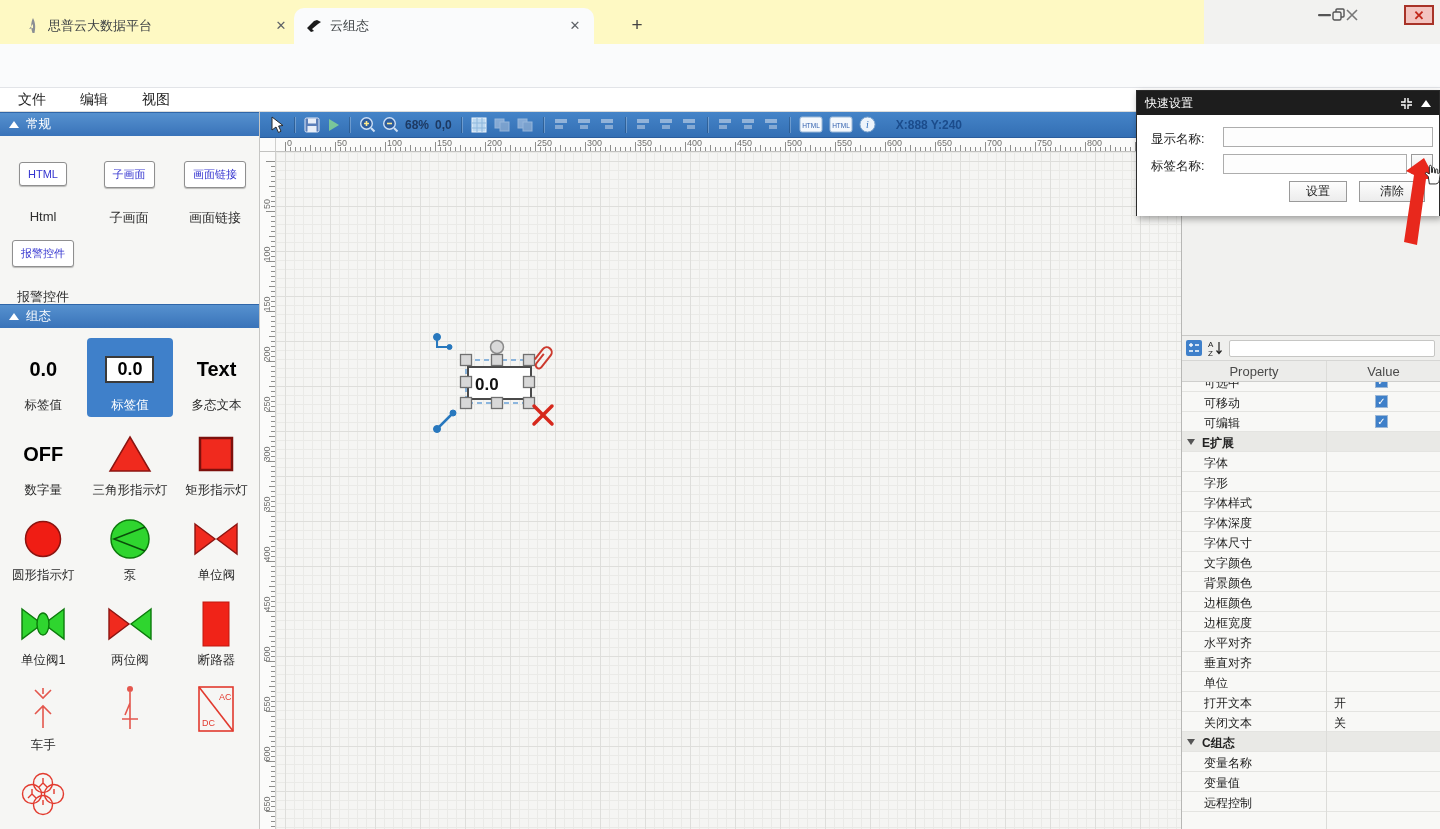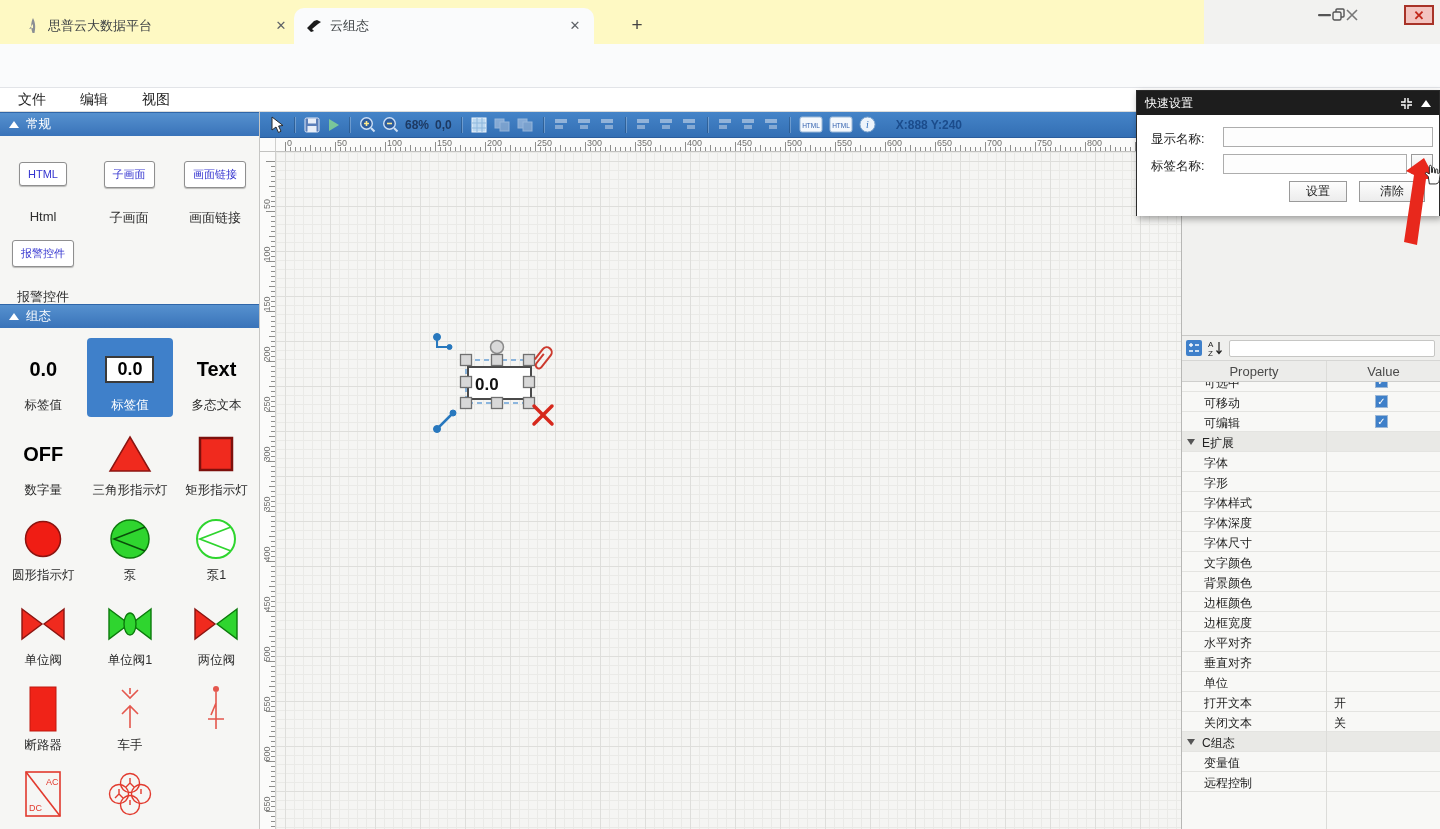--- a/index.html
+++ b/index.html
@@ -109,21 +109,21 @@
   .pgheader { position:absolute; left:0; top:249px; width:100%; height:21px; background:#ececea; border-bottom:1px solid #cfcfcd;
               font-size:13px; color:#4a4a4a; }
   .pgheader .ph { position:absolute; top:3px; }
   .pgheader .ph.p1 { left:0; width:144px; text-align:center; }
   .pgheader .ph.p2 { left:144px; width:115px; text-align:center; }
   .pgrows { position:absolute; left:0; top:270px; width:100%; height:447px; overflow:hidden; background:#f8f8f6; }
   .prow { position:relative; height:20px; border-bottom:1px solid #e4e4e1; display:flex; align-items:center; font-size:12px; color:#222; }
   .prow .pname { position:absolute; left:22px; top:3px; }
   .prow .pval { position:absolute; left:152px; top:3px; color:#222; }
   .prow.cat { background:#e9e9e6; }
-  .prow.cat .pname { left:20px; }
+  .prow.cat .pname { left:20px;font-weight:bold; }
   .cat-tri { position:absolute; left:5px; top:7px; width:0; height:0; border-left:4.5px solid transparent; border-right:4.5px solid transparent; border-top:6px solid #555; }
   .cbox { position:absolute; left:193px; top:3px; width:13px; height:13px; background:#3f80c9; border:1px solid #9db8d6;
           color:#fff; font-size:10px; line-height:12px; text-align:center; }
   .coldiv { position:absolute; left:144px; top:0; bottom:0; width:1px; background:#dcdcd9; }
 </style>
 </head>
 <body>
 
 <div class="tabstrip">
   <div class="tab inactive">
@@ -308,29 +308,20 @@
         <div class="plabel">圆形指示灯</div>
       </div>
       <div class="pitem">
         <div class="pglyph">
           <svg width="42" height="42">
             <circle cx="21" cy="21" r="19" fill="#2fd52f" stroke="#0b7a0b" stroke-width="1.5"></circle>
             <polyline points="36,9 5,21 36,33" fill="none" stroke="#0a4d0a" stroke-width="1.5"></polyline>
           </svg>
         </div>
         <div class="plabel">泵</div>
-      </div>
-      <div class="pitem">
-        <div class="pglyph">
-          <svg width="42" height="42">
-            <circle cx="21" cy="21" r="19" fill="#fff" stroke="#2fd52f" stroke-width="2"></circle>
-            <polyline points="36,9 5,21 36,33" fill="none" stroke="#2fd52f" stroke-width="1.8"></polyline>
-          </svg>
-        </div>
-        <div class="plabel">泵1</div>
       </div>
       <div class="pitem">
         <div class="pglyph">
           <svg width="48" height="34">
             <polygon points="3,2 23,17 3,32" fill="#f02a1e" stroke="#8c1410" stroke-width="1.4"></polygon>
             <polygon points="45,2 25,17 45,32" fill="#f02a1e" stroke="#8c1410" stroke-width="1.4"></polygon>
           </svg>
         </div>
         <div class="plabel">单位阀</div>
       </div>
@@ -1017,20 +1008,23 @@
       </div>
       <div class="prow">
         <span class="pname">关闭文本</span>
         <span class="pval">关</span>
       </div>
       <div class="prow cat">
         <span class="cat-tri"></span>
         <span class="pname">C组态</span>
       </div>
       <div class="prow">
+        <span class="pname">变量名称</span>
+      </div>
+      <div class="prow">
         <span class="pname">变量值</span>
       </div>
       <div class="prow">
         <span class="pname">远程控制</span>
       </div>
     </div>
 </div>
 
 <div class="quickpanel">
   <div class="qhead">

